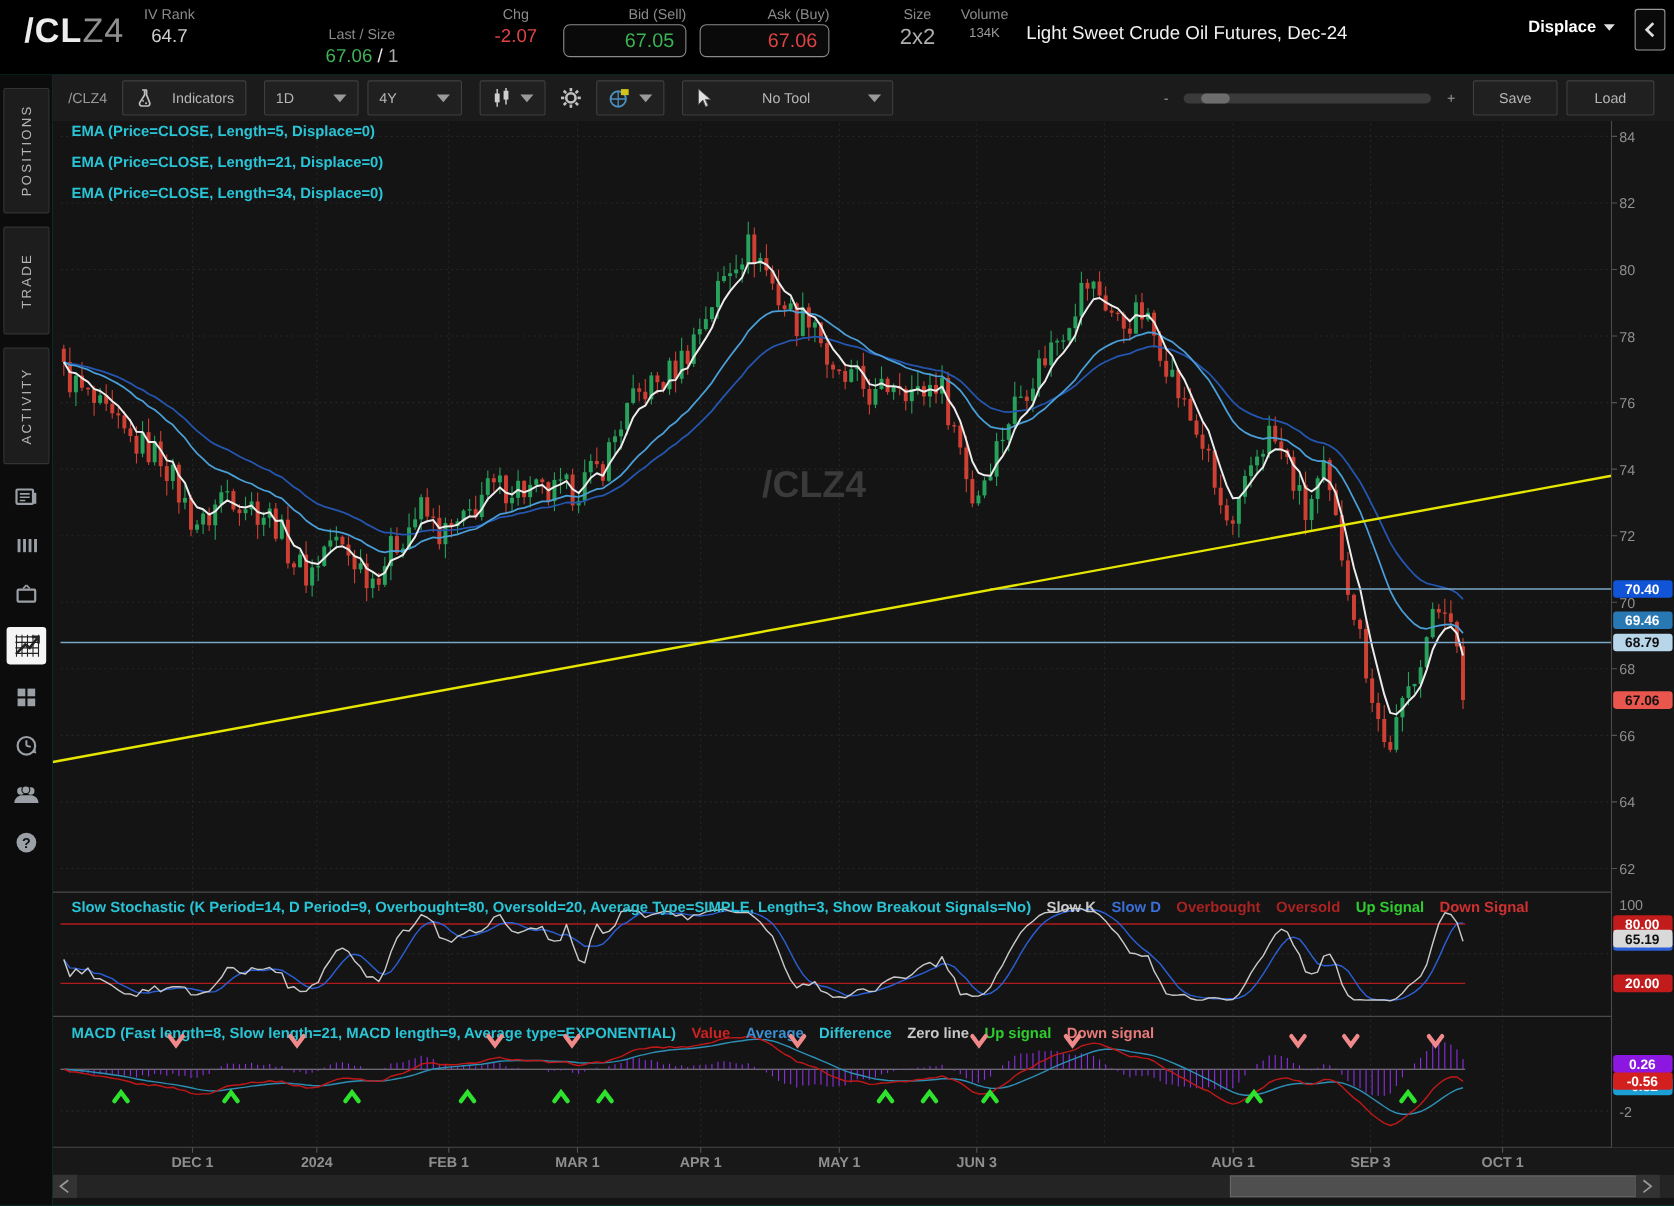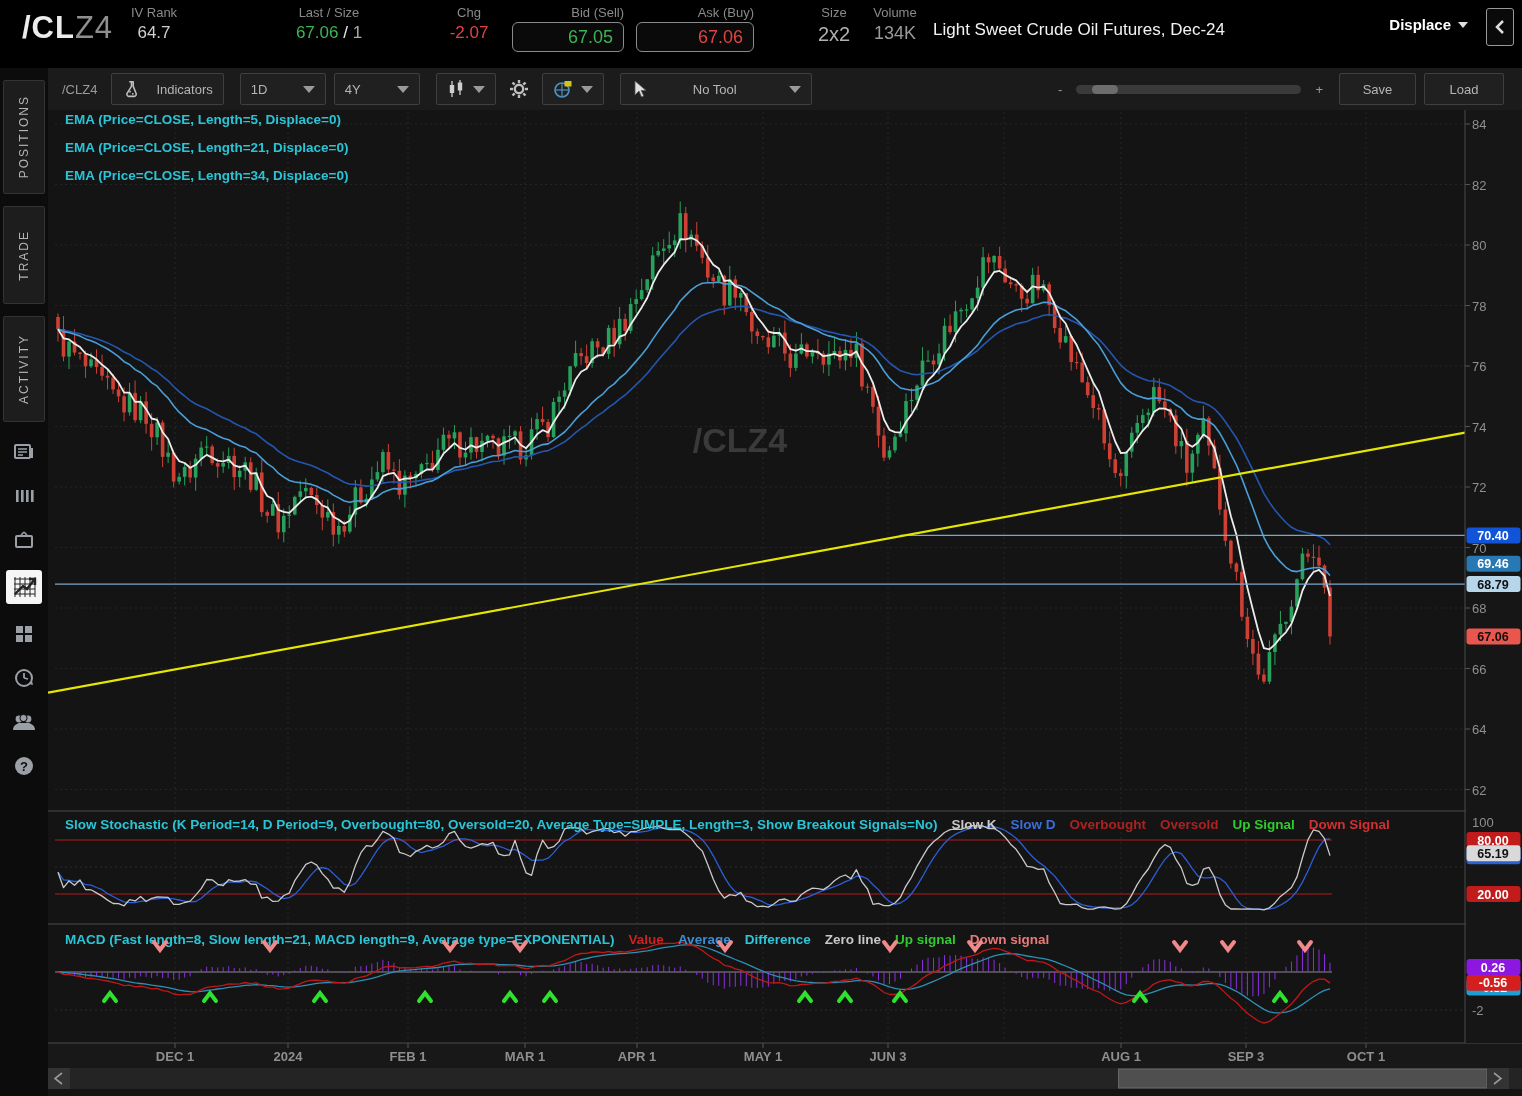--- a/index.html
+++ b/index.html
@@ -44,21 +44,21 @@
 </head>
 <body>
 <div id="app">
 
   <div id="hdr">
     <div id="symbol"><span>/CL</span><span class="sfx">Z4</span></div>
     <div class="hcell" style="left:112px;top:5px;width:84px;">
       <div class="hlabel">IV Rank</div>
       <div class="hval">64.7</div>
     </div>
-    <div class="hcell" style="left:255px;top:5px;width:148px;">
+    <div class="hcell" style="left:255px;top:23px;width:148px;">
       <div class="hlabel">Last / Size</div>
       <div class="hval"><span class="green">67.06</span> <span class="white">/</span> <span style="color:#aaa;">1</span></div>
     </div>
     <div class="hcell" style="left:438px;top:5px;width:62px;">
       <div class="hlabel">Chg</div>
       <div class="hval red">-2.07</div>
     </div>
     <div class="hcell" style="left:512px;top:5px;width:112px;">
       <div class="hlabel" style="text-align:right;">Bid (Sell)</div>
       <div class="qbox green" style="margin-top:2px;">67.05</div>
@@ -66,21 +66,21 @@
     <div class="hcell" style="left:636px;top:5px;width:118px;">
       <div class="hlabel" style="text-align:right;">Ask (Buy)</div>
       <div class="qbox red" style="margin-top:2px;">67.06</div>
     </div>
     <div class="hcell" style="left:812px;top:5px;width:44px;">
       <div class="hlabel">Size</div>
       <div class="hval" style="font-size:20px;color:#b0b0b0;">2x2</div>
     </div>
     <div class="hcell" style="left:864px;top:5px;width:62px;">
       <div class="hlabel">Volume</div>
-      <div class="hval" style="font-size:18px;color:#9a9a9a;">134K</div>
+      <div class="hval" style="font-size:12px;color:#9a9a9a;">134K</div>
     </div>
     <div id="title">Light Sweet Crude Oil Futures, Dec-24</div>
     <div id="accounts">
       <span>Displace</span>
         <span class="caret-down"></span>
     </div>
     <div id="collapse-btn">
       <svg width="12" height="16" viewBox="0 0 12 16">
           <polyline points="9,2 3,8 9,14" fill="none" stroke="#ddd" stroke-width="2.5"></polyline>
         </svg>

